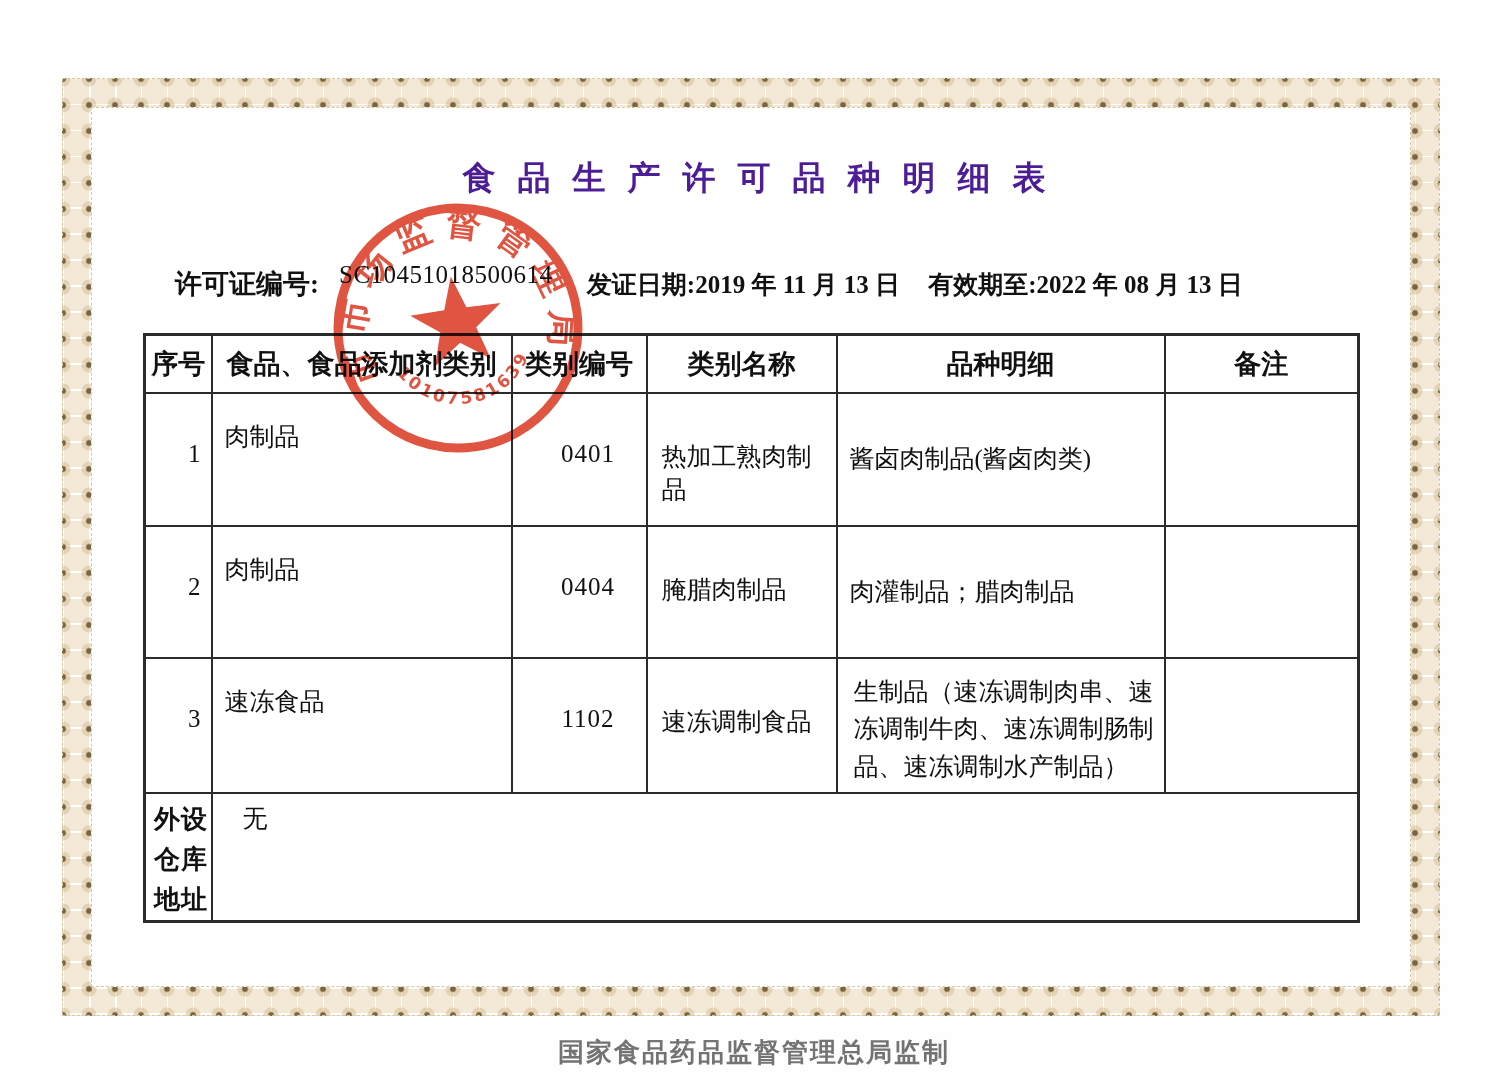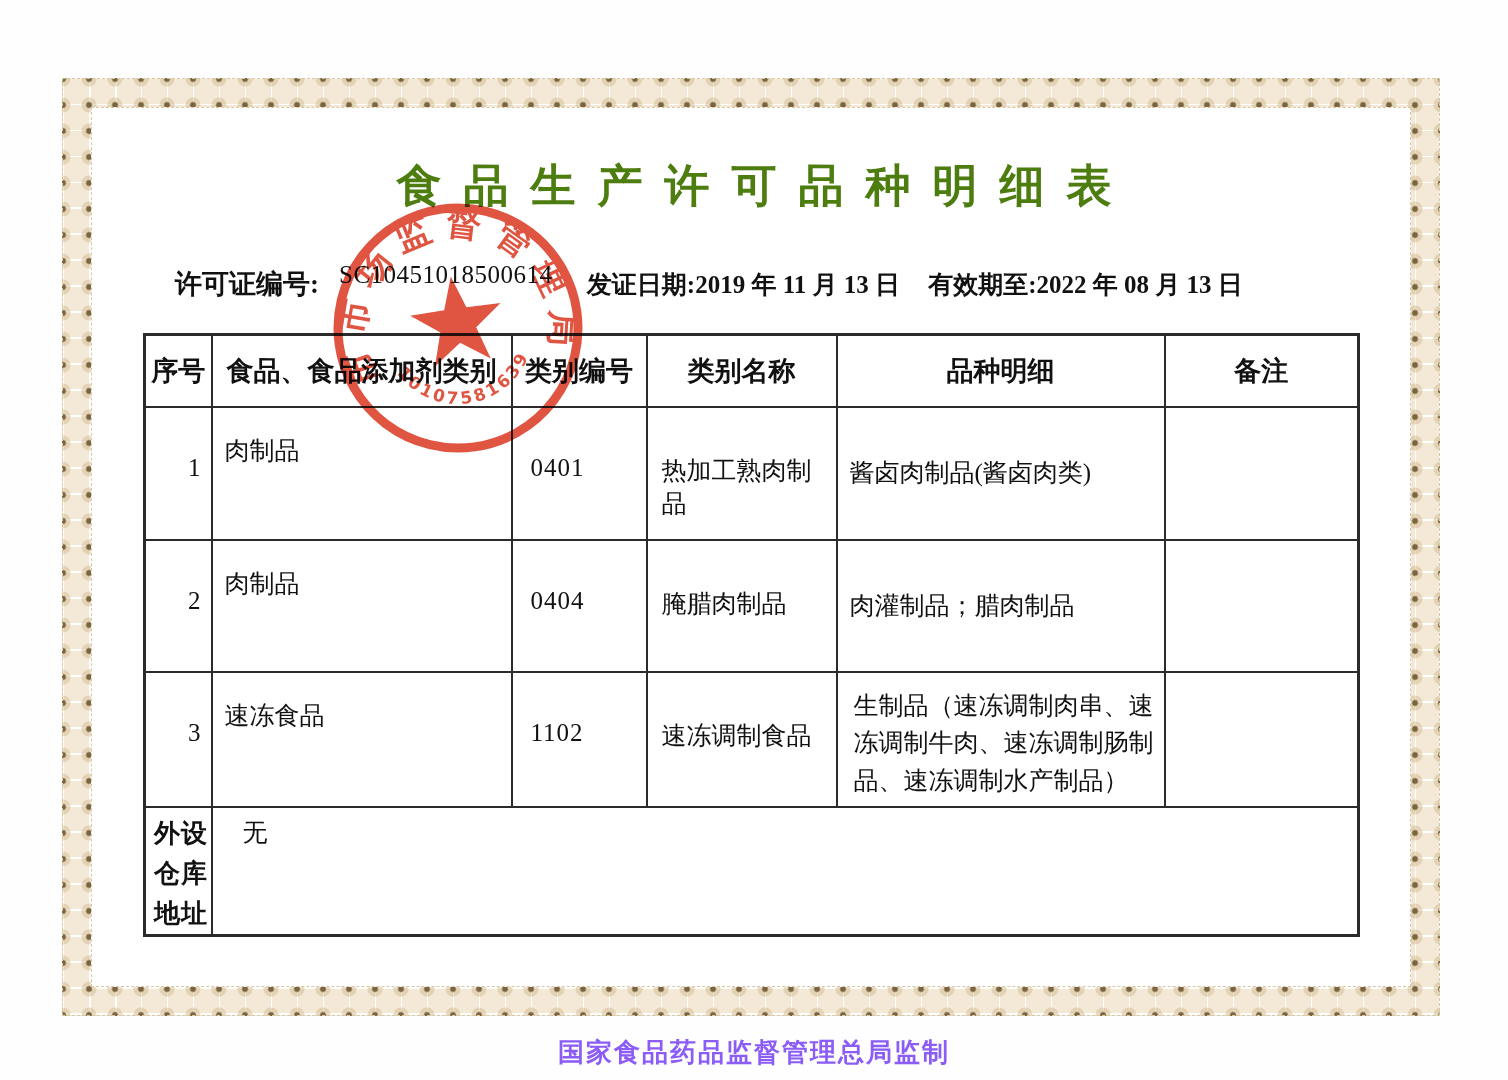--- a/index.html
+++ b/index.html
@@ -33,25 +33,25 @@
   .frame-inner {
     position: absolute;
     left: 28px; top: 28px; right: 28px; bottom: 28px;
     background: #fff;
     border: 1px dashed #d8c8a6;
   }
   .doc-title {
     position: absolute;
     left: 0; right: 0; top: 156px;
     text-align: center;
-    font-size: 45px;
+    font-size: 33px;
     font-weight: bold;
     letter-spacing: 22px;
     text-indent: 22px;
-    color: #4d7c0f;
+    color: #4c1d95;
   }
   .license-row {
     position: absolute;
     left: 175px; top: 266px;
     white-space: nowrap;
     font-size: 25px;
   }
   .license-label { font-weight: bold; font-size: 27px; }
   .license-number {
     position: relative; top: -10px;
@@ -69,33 +69,33 @@
     border-collapse: collapse;
     table-layout: fixed;
     font-size: 25px;
   }
   table.detail-table td, table.detail-table th {
     border: 2px solid #2b2b2b;
     vertical-align: top;
     overflow: hidden;
   }
   table.detail-table { border: 3px solid #2b2b2b; }
-  tr.hdr { height: 72px; }
+  tr.hdr { height: 58px; }
   tr.hdr th {
     font-size: 27px; font-weight: bold;
     text-align: center; vertical-align: middle;
     padding: 0;
   }
   tr.r1 { height: 133px; }
   tr.r2 { height: 132px; }
   tr.r3 { height: 135px; }
   tr.wh { height: 123px; }
   td.seq    { text-align: right; padding: 46px 10px 0 0; }
   td.cat    { padding: 26px 0 0 12px; }
-  td.code   { padding: 46px 0 0 18px; letter-spacing: 1px; }
+  td.code   { padding: 46px 0 0 18px; letter-spacing: 1px; text-align: center; }
   td.cname  { padding: 46px 0 0 14px; }
   td.detail { padding: 46px 10px 0 12px; line-height: 1.5; }
   tr.r3 td.detail { padding-top: 14px; padding-left: 16px; }
   td.remark { padding: 0; }
   td.wh-label {
     font-weight: bold; font-size: 26px;
     padding: 6px 0 0 8px;
     line-height: 1.55;
     letter-spacing: 1px;
   }
@@ -110,21 +110,21 @@
     mix-blend-mode: multiply;
     pointer-events: none;
   }
   .doc-footer {
     position: absolute;
     left: 0; right: 0; top: 1035px;
     text-align: center;
     font-weight: bold;
     font-size: 26px;
     letter-spacing: 2px;
-    color: #8b5cf6;
+    color: #737373;
   }
 </style>
 </head>
 <body>
 
 <div class="page">
 
   <div class="frame">
     <div class="frame-inner"></div>
   </div>

